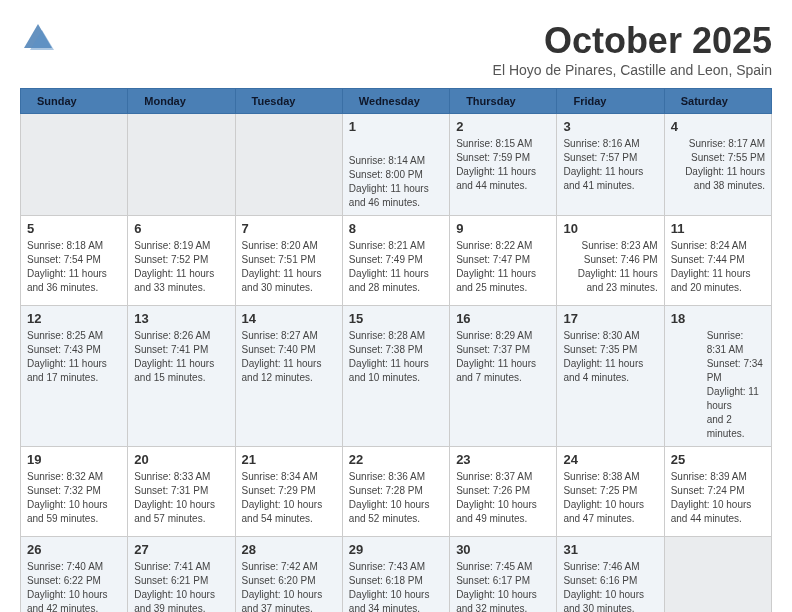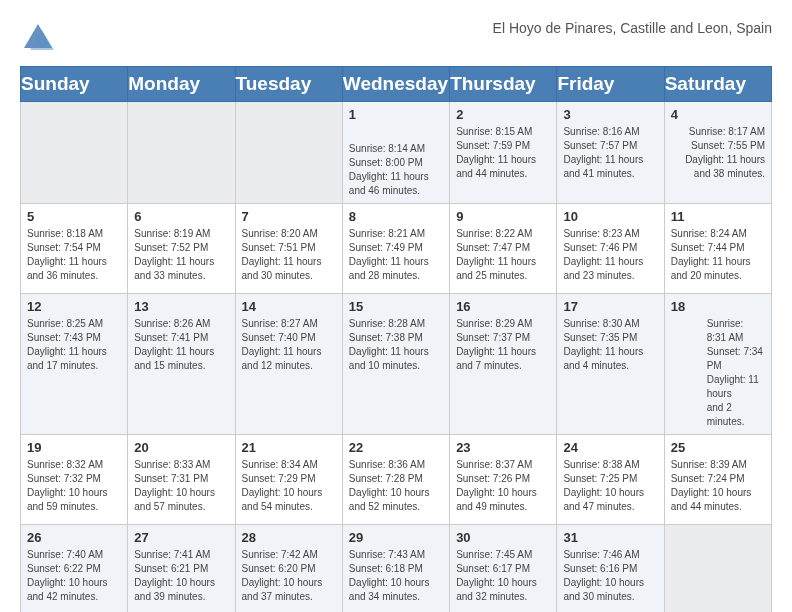--- a/index.html
+++ b/index.html
@@ -52,24 +52,24 @@
       font-size: 14px;
       color: #555;
     }
     .calendar {
       width: 100%;
       border-collapse: collapse;
       table-layout: fixed;
     }
     .calendar th {
       background: #4a7fb5;
-      color: #ffffff;
+      color: #0f172a;
       text-align: left;
-      padding: 6px 0;
-      font-size: 19px;
+      padding: 6px 16px;
+      font-size: 11px;
       font-weight: bold;
       border: 1px solid #3a6fa5;
     }
     .calendar td {
       border: 1px solid #ccc;
       vertical-align: top;
       padding: 5px 6px;
       font-size: 10.5px;
       color: #333;
       height: 90px;
@@ -101,20 +101,21 @@
 
 <div class="header">
   <div class="logo">
     <svg class="logo-icon" viewBox="0 0 36 36">
       <rect width="36" height="36" fill="none"></rect>
       <polygon points="18,4 32,28 4,28" fill="#4a7fb5" opacity="0.85"></polygon>
       <polygon points="22,10 34,30 10,30" fill="#5a8fc5" opacity="0.5"></polygon>
     </svg>
   </div>
   <div class="title-block">
+    <div class="month-title">October 2025</div>
     <div class="location">El Hoyo de Pinares, Castille and Leon, Spain</div>
   </div>
 </div>
 
 <table class="calendar">
   <thead>
     <tr>
     <th>Sunday</th>
         <th>Monday</th>
         <th>Tuesday</th>
@@ -189,21 +190,21 @@
         </td>
         <td>
           <div class="day-number">9</div>
           <div class="cell-info" style="white-space: pre-line;">Sunrise: 8:22 AM
 Sunset: 7:47 PM
 Daylight: 11 hours
 and 25 minutes.</div>
         </td>
         <td>
           <div class="day-number">10</div>
-          <div class="cell-info" style="white-space: pre-line;">Sunrise: 8:23 AM
+          <div class="cell-info" style="white-space: pre-line; text-align: right;">Sunrise: 8:23 AM
 Sunset: 7:46 PM
 Daylight: 11 hours
 and 23 minutes.</div>
         </td>
         <td>
           <div class="day-number">11</div>
           <div class="cell-info" style="white-space: pre-line;">Sunrise: 8:24 AM
 Sunset: 7:44 PM
 Daylight: 11 hours
 and 20 minutes.</div>

